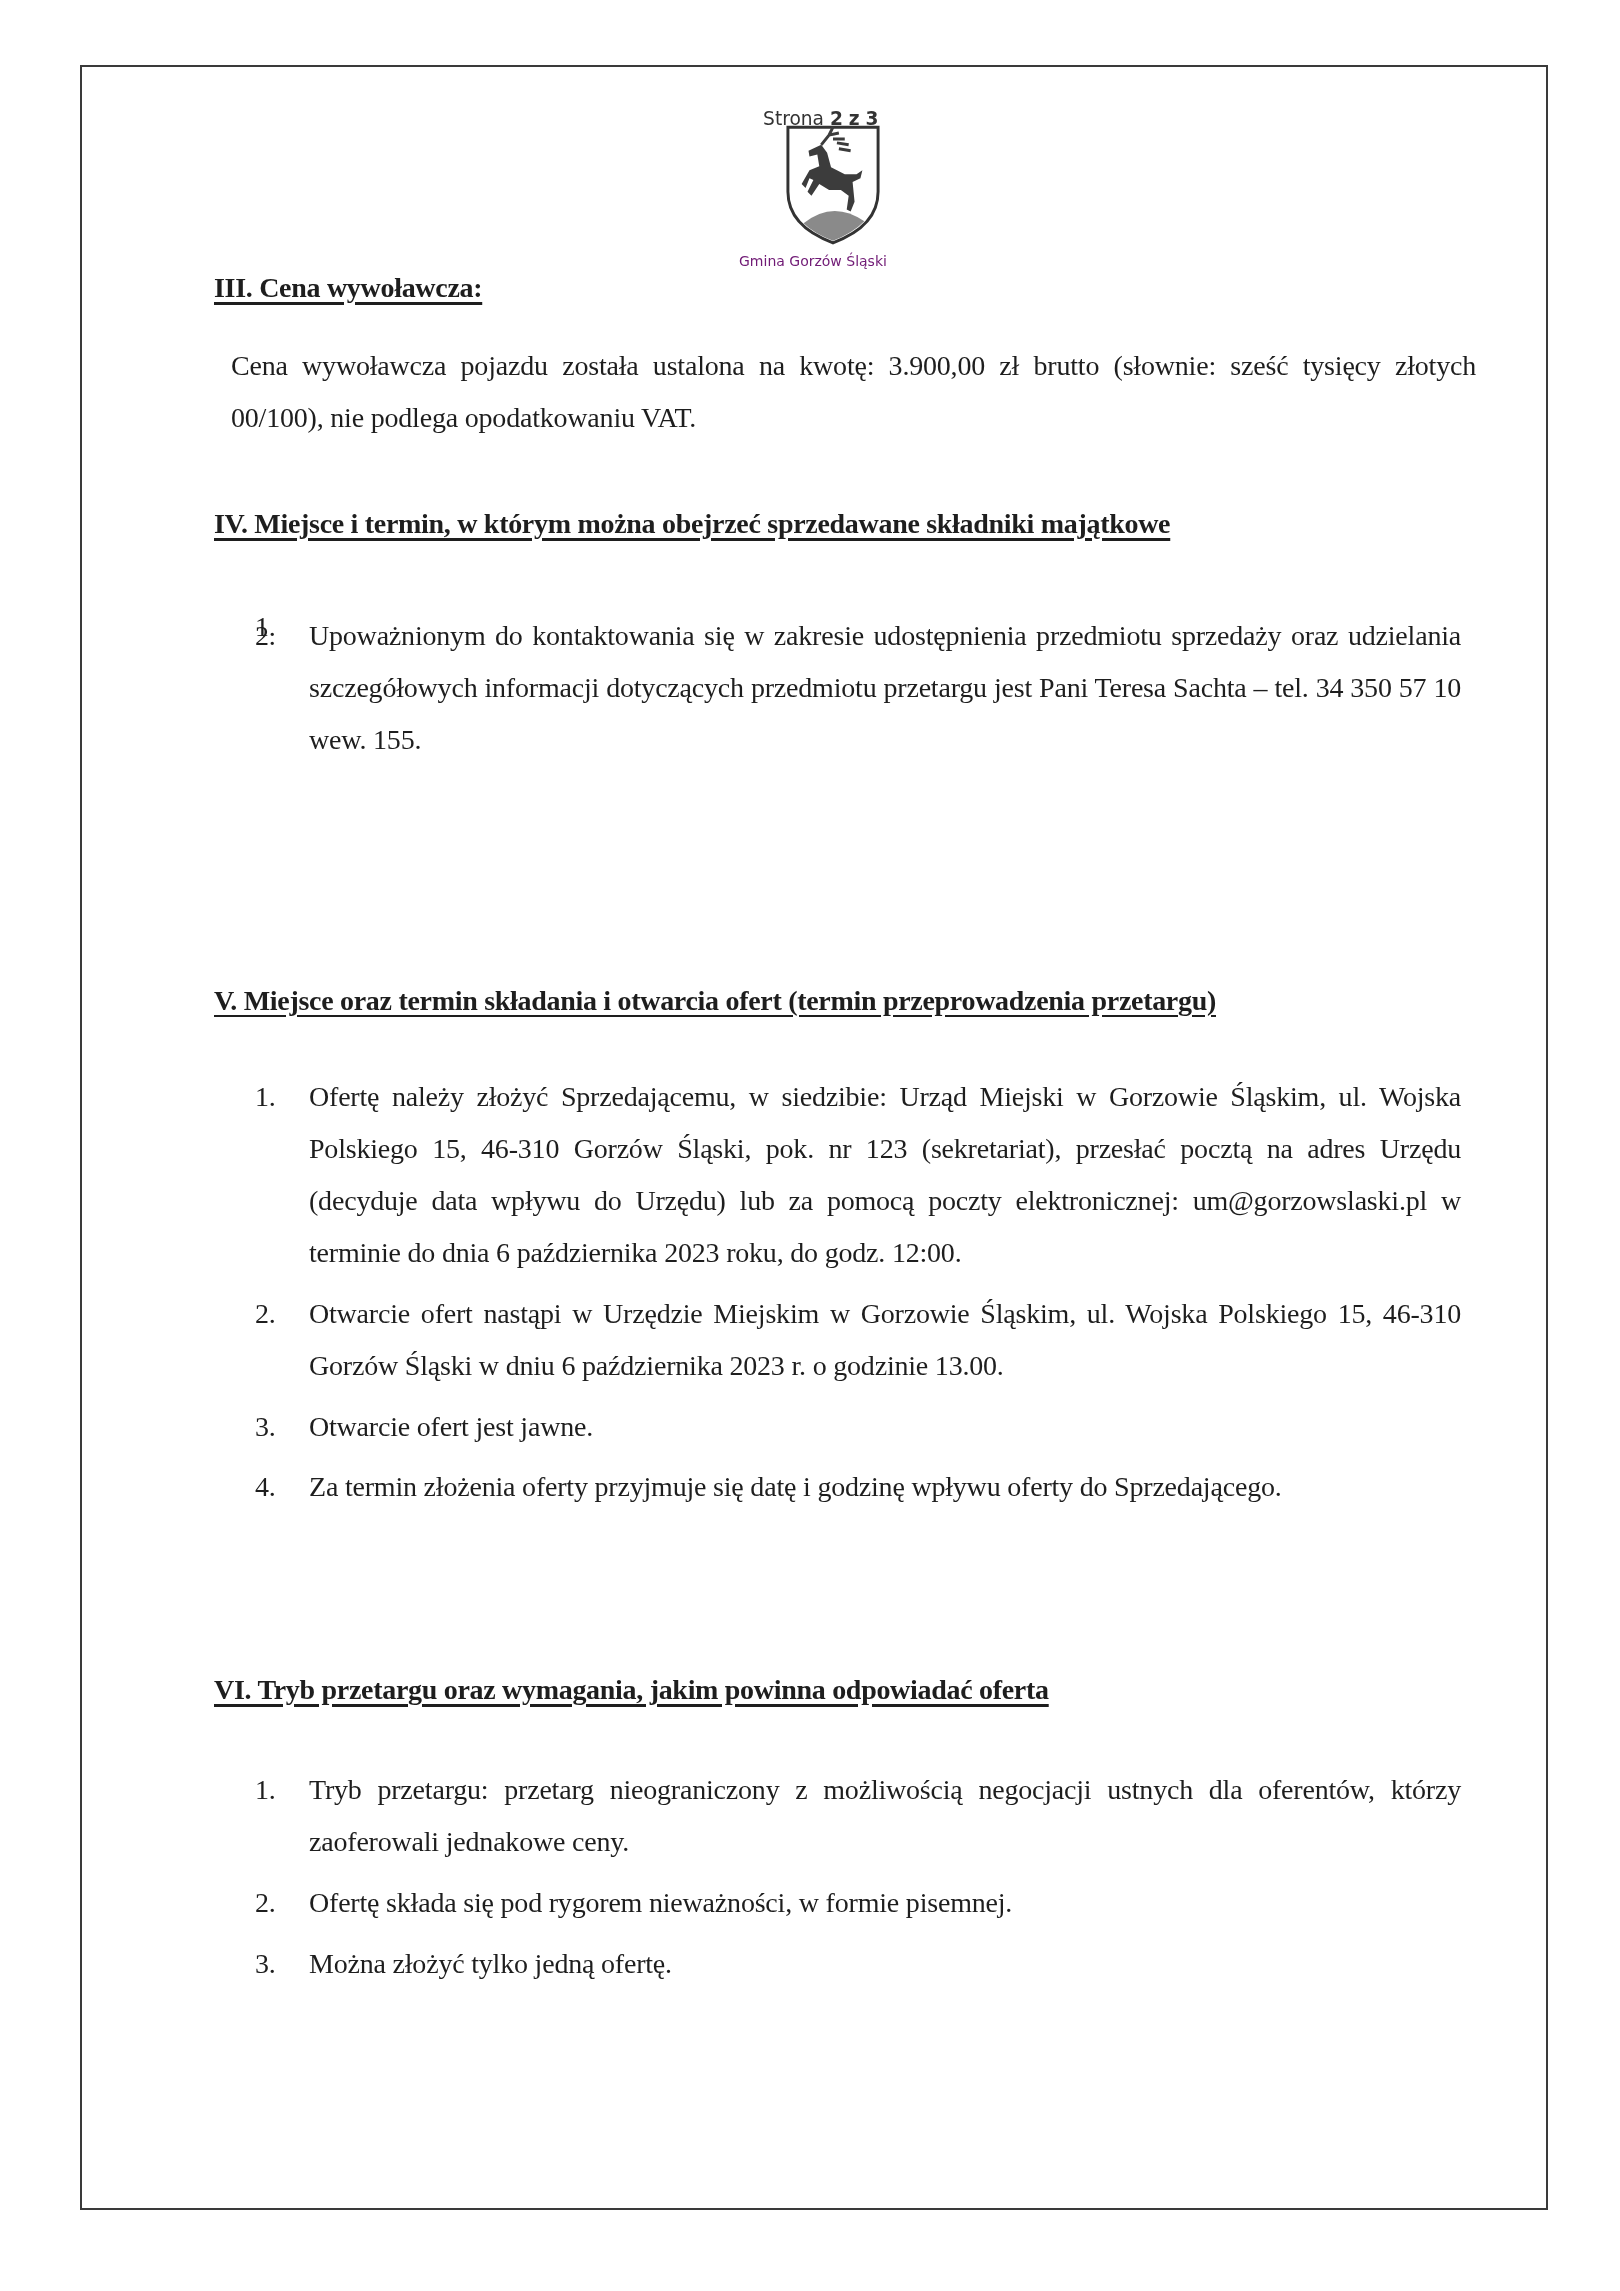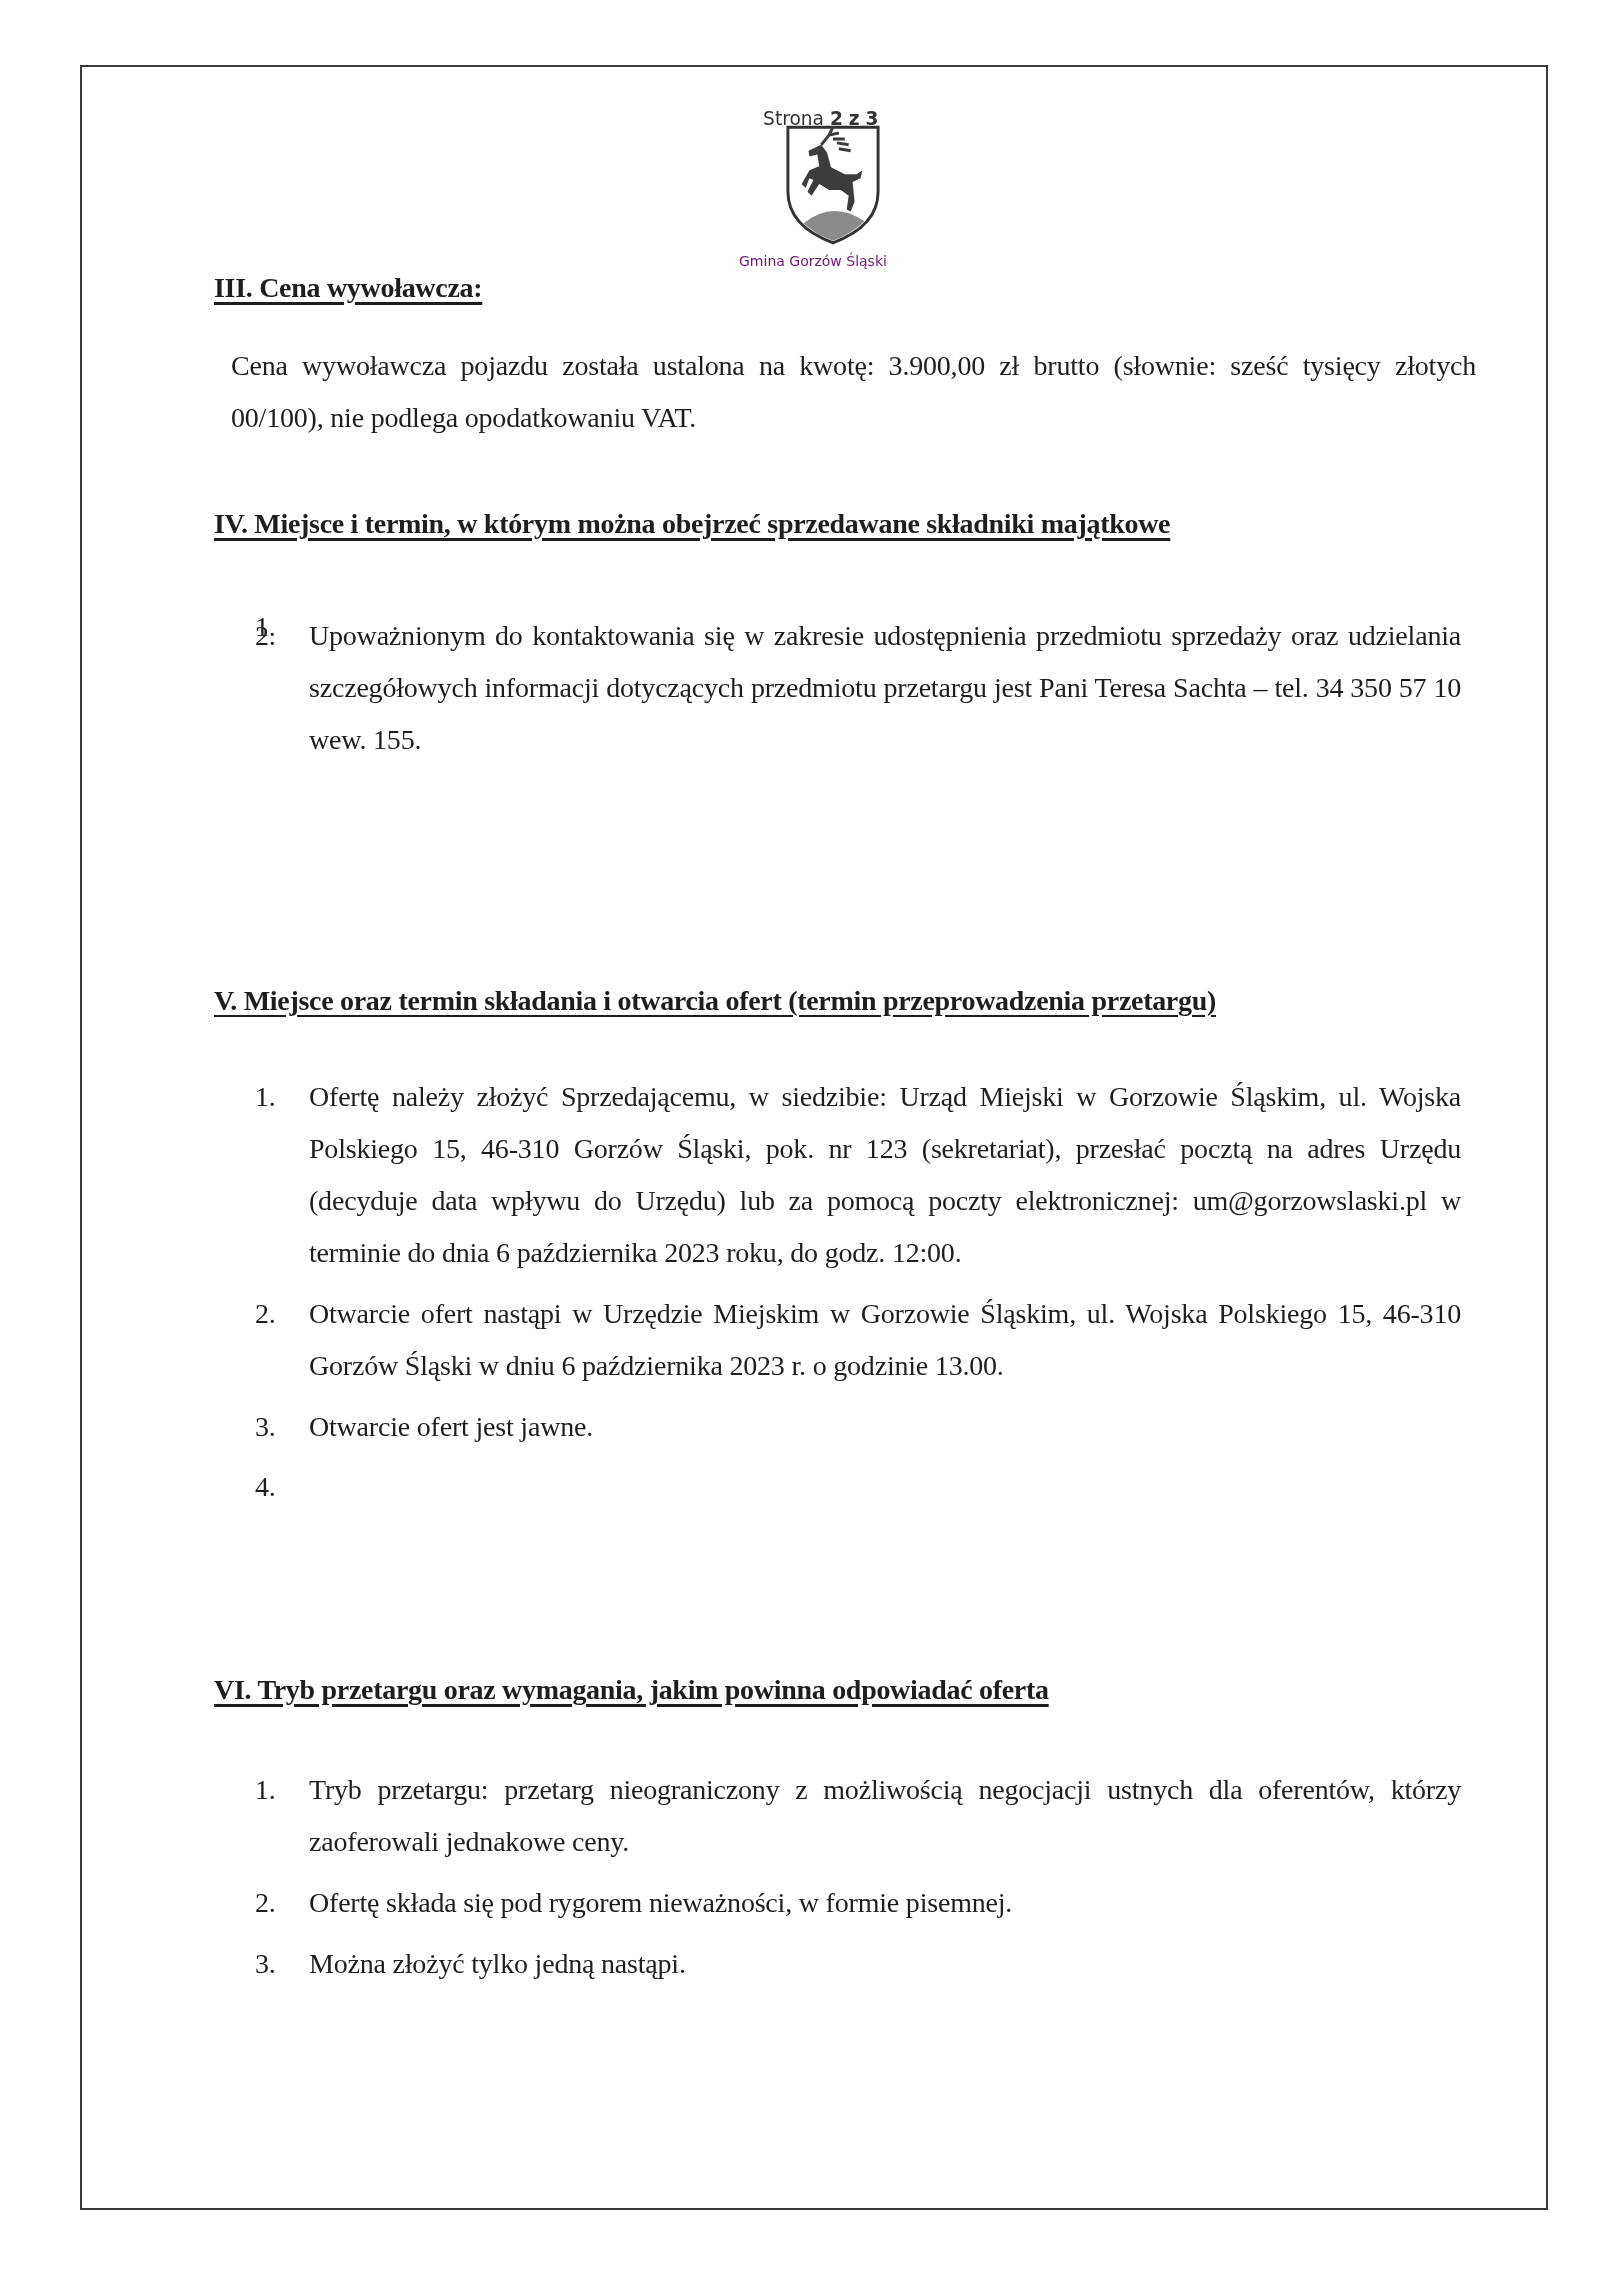--- a/index.html
+++ b/index.html
@@ -63,23 +63,23 @@
   <ol class="list" style="top:601px;">
     <li><span class="num">1.</span></li>
     <li><span class="num">2.</span><span>Upoważnionym do kontaktowania się w zakresie udostępnienia przedmiotu sprzedaży oraz udzielania szczegółowych informacji dotyczących przedmiotu przetargu jest Pani Teresa Sachta – tel. 34 350 57 10 wew. 155.</span></li>
   </ol>
 
   <div class="heading" style="top:985px;text-decoration:underline;">V. Miejsce oraz termin składania i otwarcia ofert (termin przeprowadzenia przetargu)</div>
   <ol class="list" style="top:1071px;">
     <li><span class="num">1.</span><span>Ofertę należy złożyć Sprzedającemu, w siedzibie: Urząd Miejski w Gorzowie Śląskim, ul. Wojska Polskiego 15, 46-310 Gorzów Śląski, pok. nr 123 (sekretariat), przesłać pocztą na adres Urzędu (decyduje data wpływu do Urzędu) lub za pomocą poczty elektronicznej: um@gorzowslaski.pl w terminie do dnia 6 października 2023 roku, do godz. 12:00.</span></li>
     <li><span class="num">2.</span><span>Otwarcie ofert nastąpi w Urzędzie Miejskim w Gorzowie Śląskim, ul. Wojska Polskiego 15, 46-310 Gorzów Śląski w dniu 6 października 2023 r. o godzinie 13.00.</span></li>
     <li><span class="num">3.</span><span>Otwarcie ofert jest jawne.</span></li>
-    <li><span class="num">4.</span></li>
+    <li><span class="num">4.</span><span>Za termin złożenia oferty przyjmuje się datę i godzinę wpływu oferty do Sprzedającego.</span></li>
   </ol>
 
   <div class="heading" style="top:1674px;">VI. Tryb przetargu oraz wymagania, jakim powinna odpowiadać oferta</div>
   <ol class="list" style="top:1764px;">
     <li><span class="num">1.</span><span>Tryb przetargu: przetarg nieograniczony z możliwością negocjacji ustnych dla oferentów, którzy zaoferowali jednakowe ceny.</span></li>
     <li><span class="num">2.</span><span>Ofertę składa się pod rygorem nieważności, w formie pisemnej.</span></li>
-    <li><span class="num">3.</span><span>Można złożyć tylko jedną nastąpi.</span></li>
+    <li><span class="num">3.</span><span>Można złożyć tylko jedną ofertę.</span></li>
   </ol>
 </div>
 
 
 </body></html>

